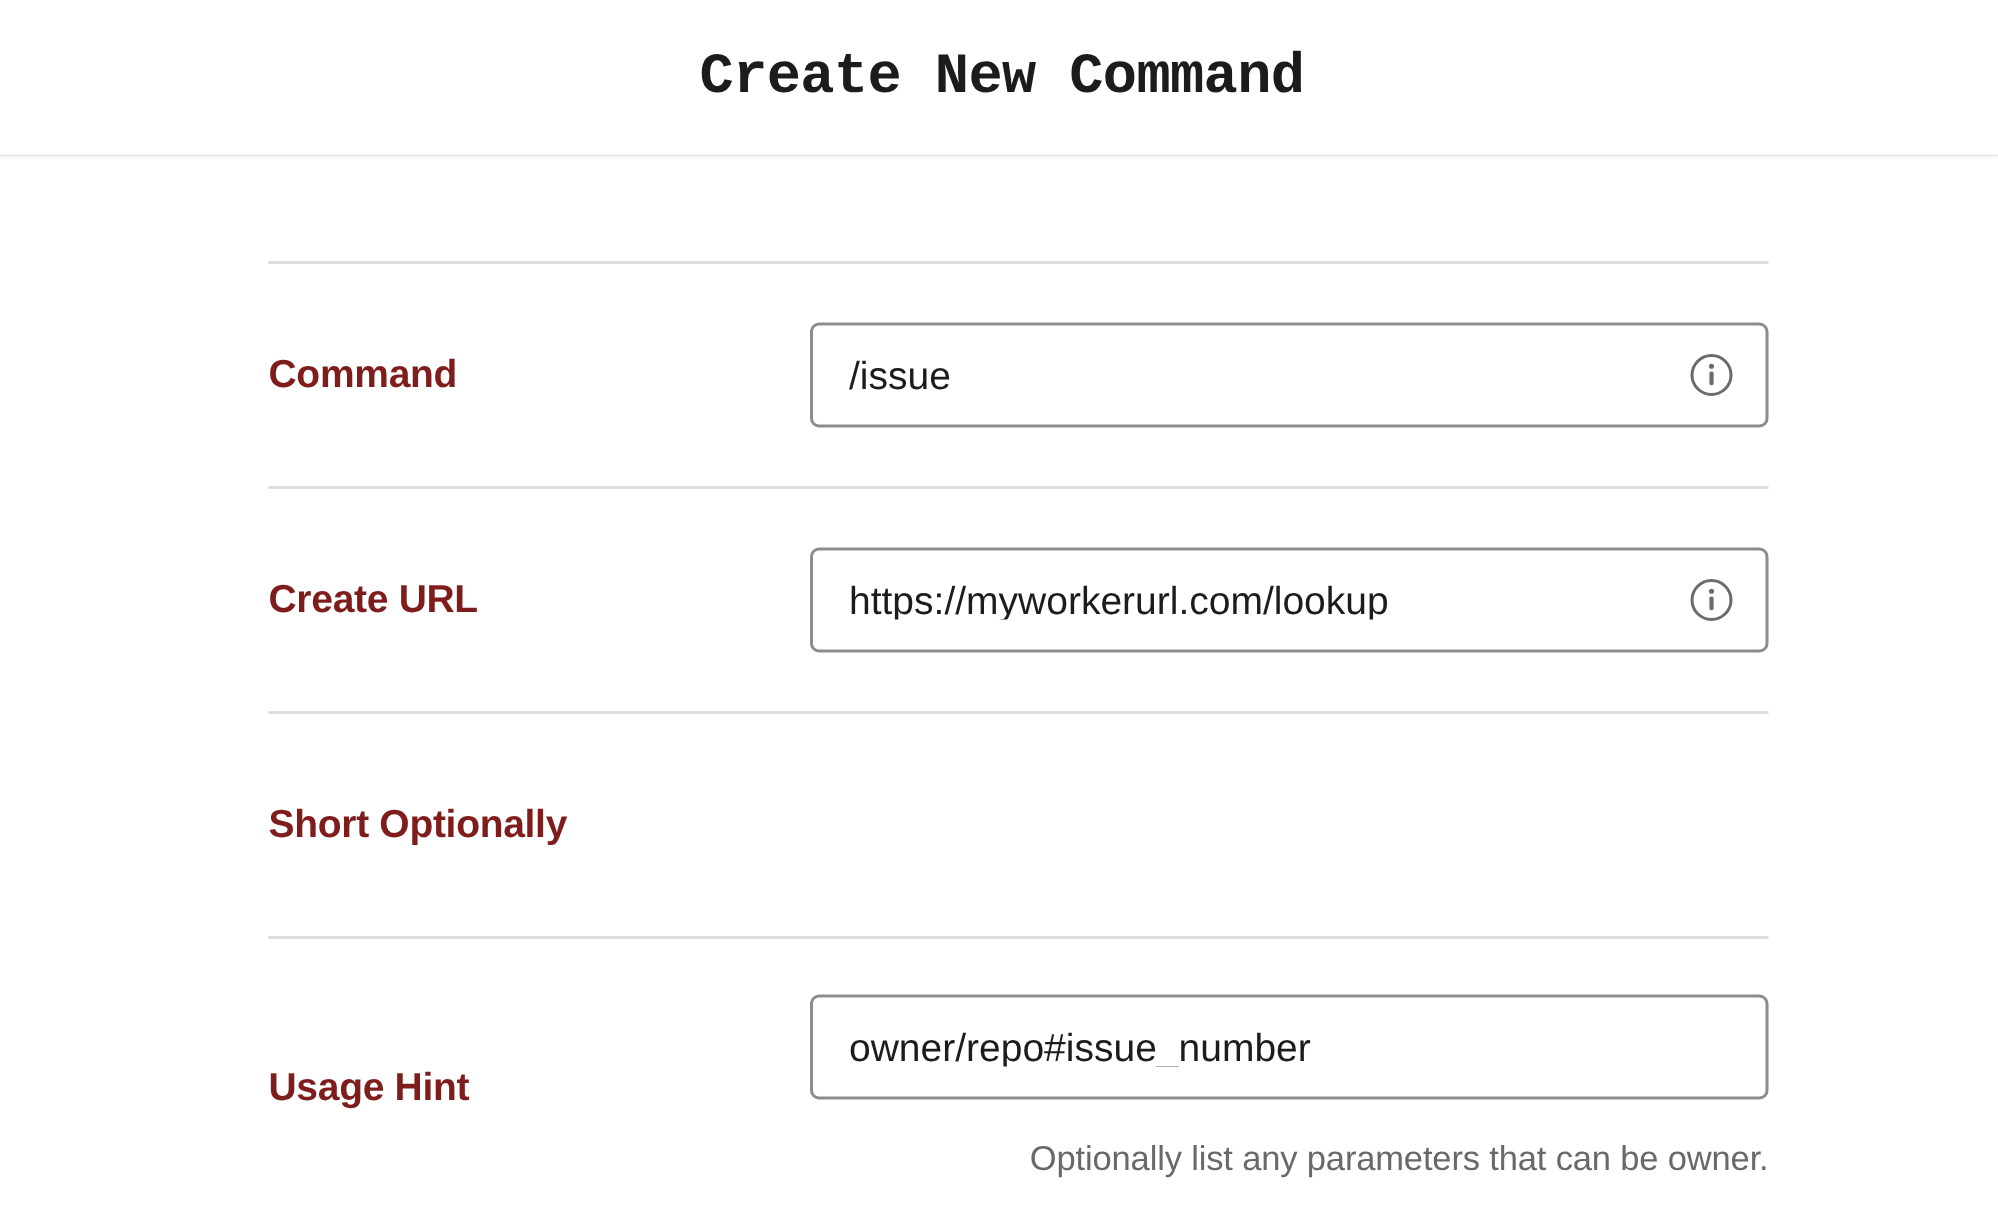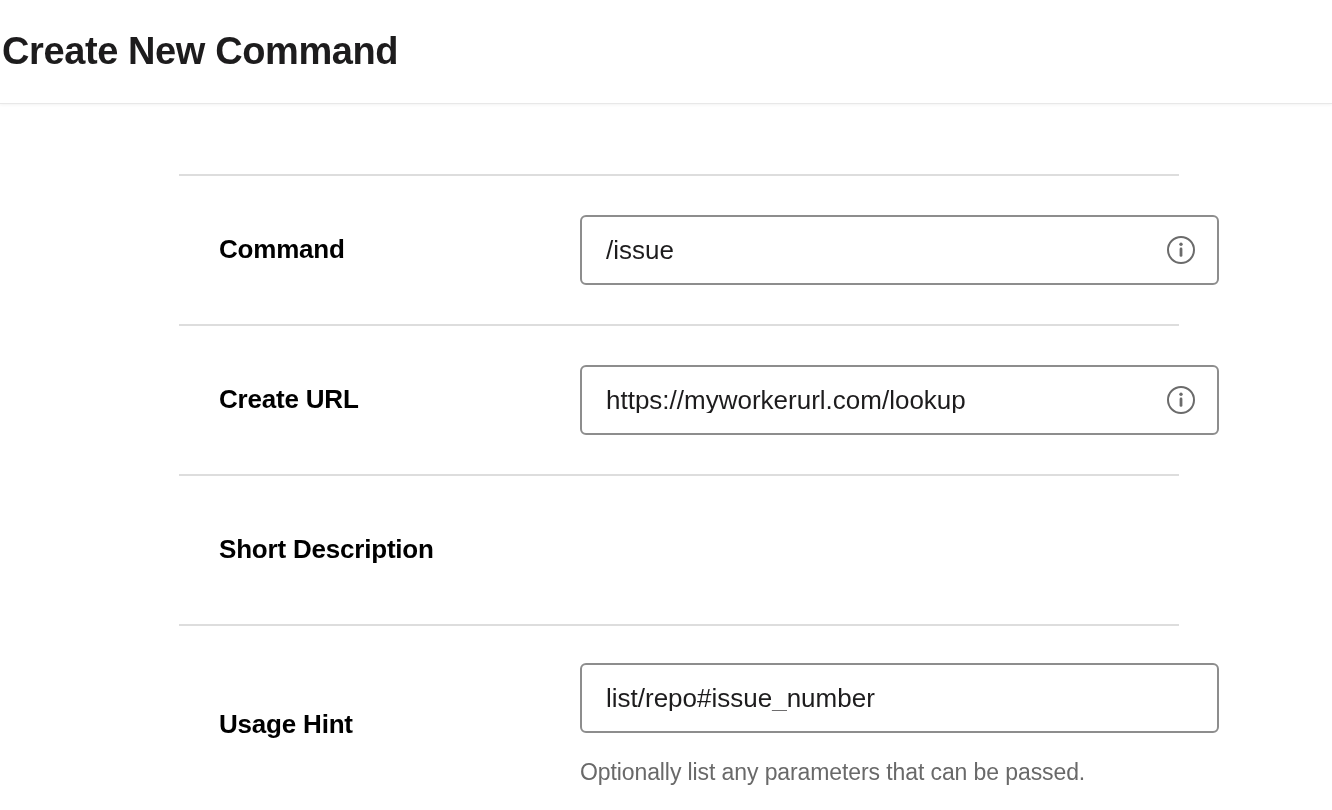--- a/index.html
+++ b/index.html
@@ -18,21 +18,22 @@
   
   .page-header {
     position: relative;
     height: 104px;
     box-sizing: border-box;
     background: #ffffff;
     border-bottom: 1px solid #e8e8e8;
     box-shadow: 0 1px 3px rgba(0,0,0,0.05);
     display: flex;
     align-items: center;
-    justify-content: flex-start;
+    justify-content: center;
+    font-family: Liberation Mono, monospace;
   }
   .page-title {
     font-size: 38px;
     font-weight: bold;
     color: #1d1c1d;
     letter-spacing: -0.4px;
     margin: 0;
     padding-right: 0;
     
     transform: translateX(2px);
@@ -61,28 +62,28 @@
   .form-row.last-row {
     height: auto;
     padding-top: 37px;
   }
 
   .field-label {
     width: 361px;
     flex: 0 0 361px;
     font-size: 26px;
     font-weight: bold;
-    color: #000000;
+    color: #7f1d1d;
     letter-spacing: -0.2px;
     line-height: 1.2;
-    margin-left: 40px;
   }
 
   .field-control {
     flex: 1 1 auto;
+    text-align: right;
   }
 
   .input-wrap {
     position: relative;
     width: 639px;
     box-sizing: border-box;
     height: 70px;
     border: 2px solid #8d8d8d;
     border-radius: 6px;
     background: #ffffff;
@@ -156,28 +157,28 @@
               <circle cx="15" cy="9.2" r="1.7" fill="#6b6b6b"></circle>
               <rect x="13.6" y="12.6" width="2.8" height="9.2" rx="1.3" fill="#6b6b6b"></rect>
             </svg>
           </span>
         </div>
       </div>
     </div>
 
     <div class="divider"></div>
     <div class="form-row">
-      <div class="field-label">Short Description</div>
+      <div class="field-label">Short Optionally</div>
     </div>
 
     <div class="divider"></div>
     <div class="form-row last-row">
       <div class="field-label">Usage Hint</div>
       <div class="field-control">
         <div class="input-wrap">
-          <span class="input-value">list/repo#issue_number</span>
+          <span class="input-value">owner/repo#issue_number</span>
         </div>
-        <div class="helper-text">Optionally list any parameters that can be passed.</div>
+        <div class="helper-text">Optionally list any parameters that can be owner.</div>
       </div>
     </div>
 
   </div>
 </div>
 
 </body></html>

